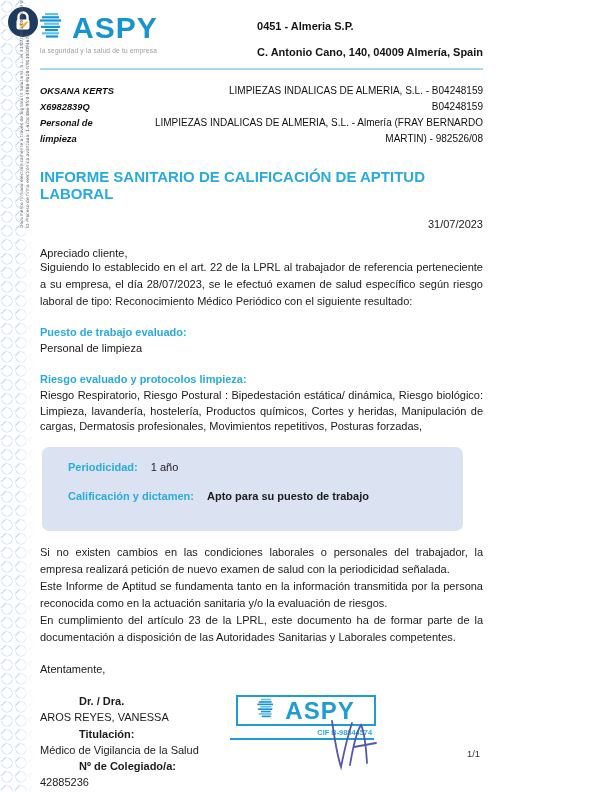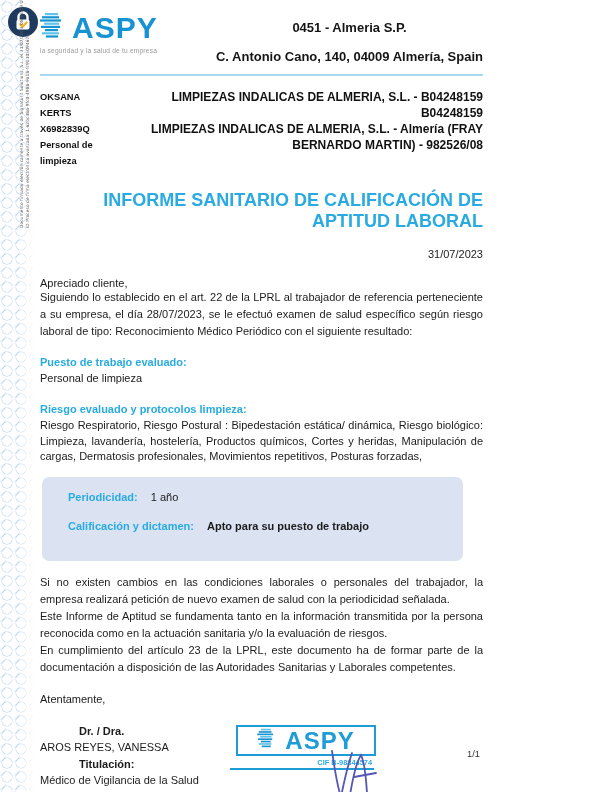--- a/index.html
+++ b/index.html
@@ -29,30 +29,30 @@
   .vline2{left:25px; top:228px;}
 
   .content{position:absolute; left:40px; right:37px; top:12px;}
 
   
   .hdr{display:flex; justify-content:space-between; align-items:flex-start;}
   .brandwrap{display:flex; flex-direction:column;}
   .brandrow{display:flex; align-items:center; gap:6px;}
   .brandname{font-size:30px; font-weight:bold; color:#1793d1; letter-spacing:1px; line-height:30px;}
   .tagline{font-size:6.6px; color:#9b9b9b; margin-top:3px; letter-spacing:.2px;}
-  .office{ text-align:center; font-size:13px; font-weight:bold; color:#151515; padding-top:8px;}
+  .office{ text-align:left; font-size:11px; font-weight:bold; color:#151515; padding-top:8px;}
   .office .o1{margin-bottom:14px;}
   .rule{height:2px; background:#a9d9f2; margin-top:10px;}
 
   
   .parties{display:flex; justify-content:space-between; margin-top:13px;}
-  .worker{font-size:9.3px; font-weight:bold; line-height:16px; color:#111;}
-  .company{text-align:right; font-size:12px; font-weight:bold; line-height:16px; color:#111;}
-
-  .title{margin-top:21px; text-align:right; font-size:18px; font-weight:bold; color:#29abe2;}
+  .worker{font-size:9.3px; font-weight:bold; line-height:16px; color:#111;font-style:italic;}
+  .company{text-align:right; font-size:10px; font-weight:normal; line-height:16px; color:#111;}
+
+  .title{margin-top:21px; text-align:left; font-size:15px; font-weight:bold; color:#29abe2;}
   .date{margin-top:16px; text-align:right; font-size:11px; color:#222;}
   .greeting{margin-top:17px; font-size:11px;}
   p.body{margin:0; font-size:11px; line-height:17px; text-align:justify; color:#1c1c1c;}
   .intro{margin-top:15px;}
   .seclabel{font-size:11px; font-weight:bold; color:#29abe2; margin-top:16px;}
   .secvalue{font-size:11px; margin-top:3px; line-height:15.8px;}
   .riskvalue{text-align:justify;}
 
   .resultbox{
     margin-top:12px; background:#dbe3f2; border-radius:7px; padding:13px 20px 28px 26px;

